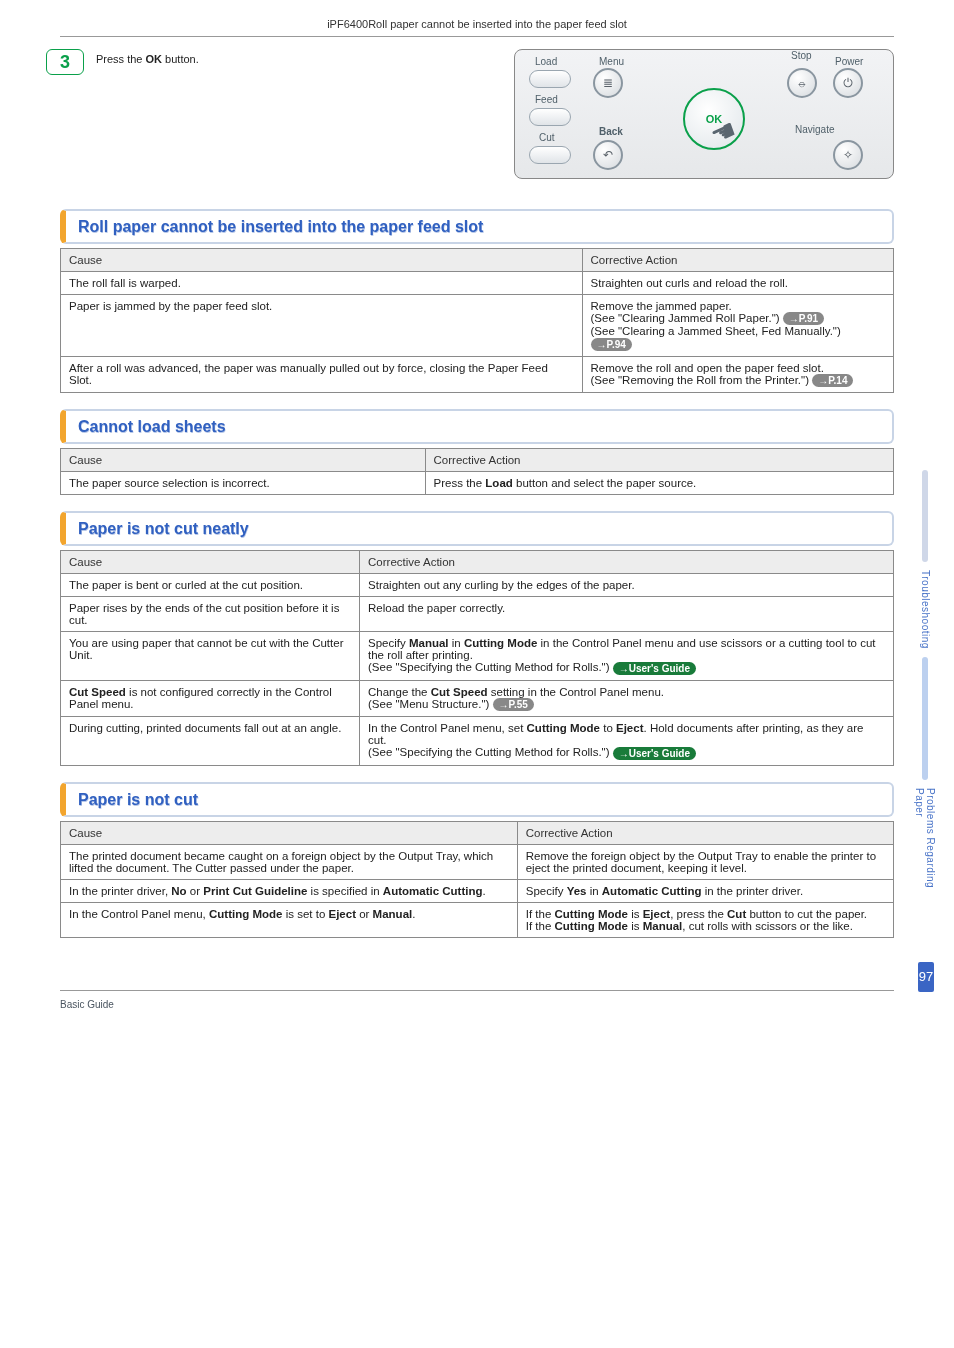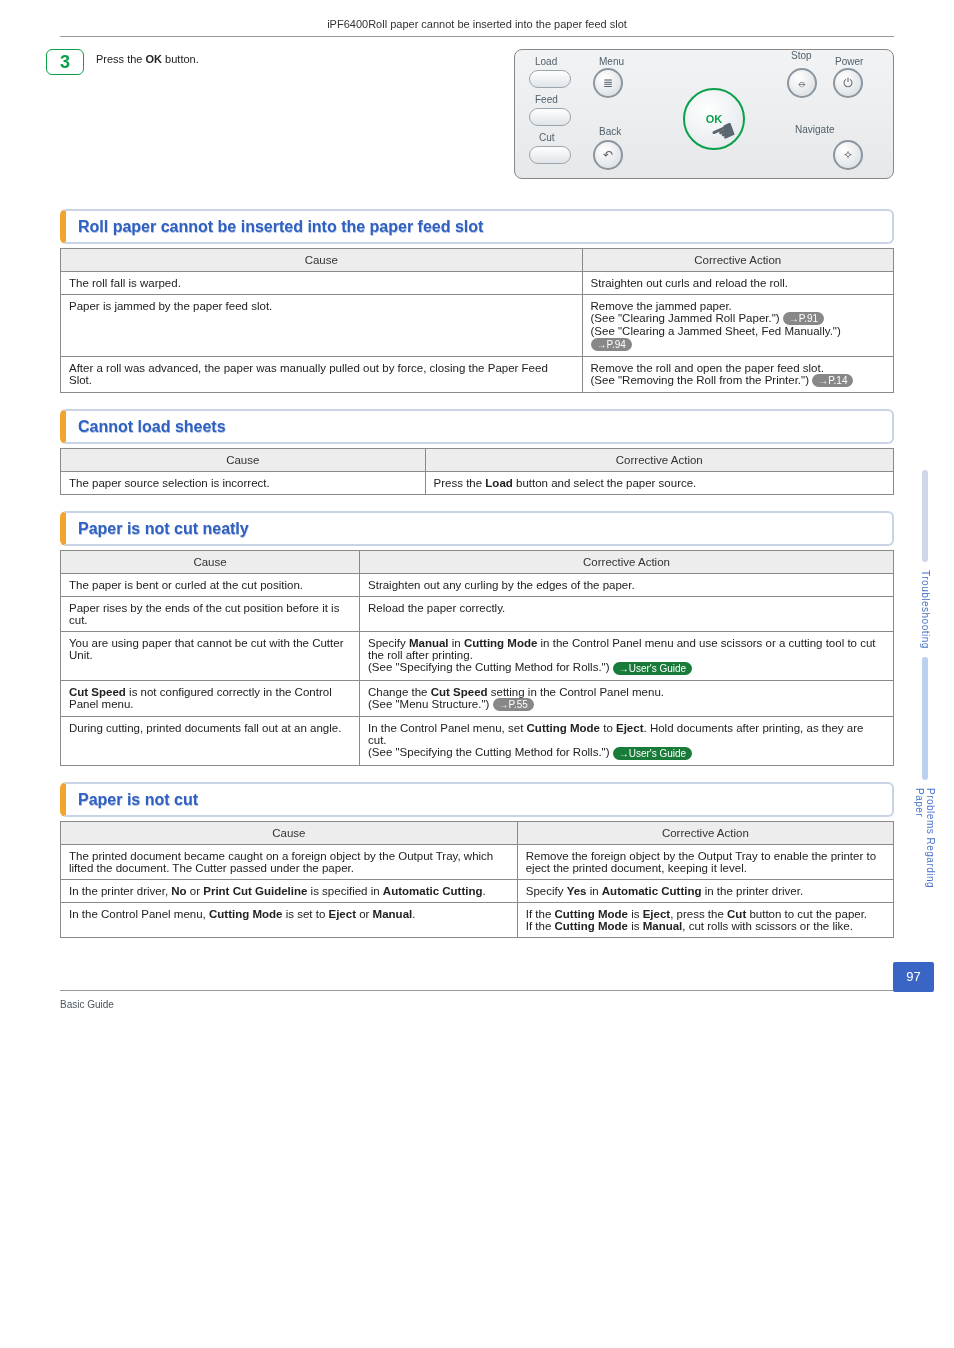--- a/index.html
+++ b/index.html
@@ -74,42 +74,42 @@
   }
 
   table.trouble {
     width: 100%; border-collapse: collapse; margin: 4px 0 2px 0;
     font-size: 11.5px;
   }
   table.trouble th, table.trouble td {
     border: 1px solid #8a8a8a; padding: 5px 8px; text-align: left; vertical-align: top;
   }
   table.trouble th {
-    background: #ededed; text-align: center; font-weight: normal; color: #333;
+    background: #ededed; font-weight: normal; color: #333;
   }
   .action-col { }
   .pill {
     display: inline-block; background: #888; color: #fff; font-size: 10px;
-    padding: 1px 6px; border-radius: 9px; vertical-align: middle;
+    padding: 1px 6px; border-radius: 9px; vertical-align: middle; font-weight: bold;
   }
   .pill-green { background: #197b3a; }
 
   .side-rail {
     position: absolute; right: 14px; top: 470px; height: 420px; width: 30px;
     display: flex; flex-direction: column; align-items: center; gap: 8px;
     font-size: 10px;
   }
   .vtext { writing-mode: vertical-rl; color: #4a74c8; font-size: 10px; letter-spacing: 0.5px; }
   .rail-seg { width: 6px; background: #d9e0ee; border-radius: 3px; }
   .rail-seg.a { height: 120px; background: #cfd7e8; }
   .rail-seg.b { height: 160px; background: #bcd0ef; }
 
   .page-num-box {
     position: absolute; right: 20px; bottom: 58px;
-    width: 41px; height: 30px; background: #3a65c4; color: #fff;
+    width: 16px; height: 30px; background: #3a65c4; color: #fff;
     display:flex; align-items:center; justify-content:center; font-size: 13px;
     border-radius: 2px;
   }
   .footer-rule { border: none; border-top: 1px solid #999; margin: 52px 0 8px 0; }
   .footer-text { font-size: 10px; color: #4a5560; }
 
   .small-table { width: auto; }
 </style>
 </head>
 <body>
@@ -124,21 +124,21 @@
   <div class="panel-illust">
     <span class="lbl" style="left:20px; top:6px;">Load</span>
     <div class="btn-o" style="left:14px; top:20px;"></div>
     <span class="lbl" style="left:20px; top:44px;">Feed</span>
     <div class="btn-o" style="left:14px; top:58px;"></div>
     <span class="lbl" style="left:24px; top:82px;">Cut</span>
     <div class="btn-o" style="left:14px; top:96px;"></div>
 
     <span class="lbl" style="left:84px; top:6px;">Menu</span>
     <div class="circle" style="left:78px; top:18px;">≣</div>
-    <span class="lbl" style="left:84px; top:76px;">Back</span>
+    <span class="lbl" style="left:84px; top:76px;font-weight:bold;">Back</span>
     <div class="circle" style="left:78px; top:90px;">↶</div>
 
     <div class="ok-ring">
       <span class="ok-txt">OK</span>
     </div>
     <span class="hand">☚</span>
 
     <span class="lbl" style="left:276px; top:0;">Stop</span>
     <div class="circle" style="left:272px; top:18px;">⦵</div>
     <span class="lbl" style="left:320px; top:6px;">Power</span>

